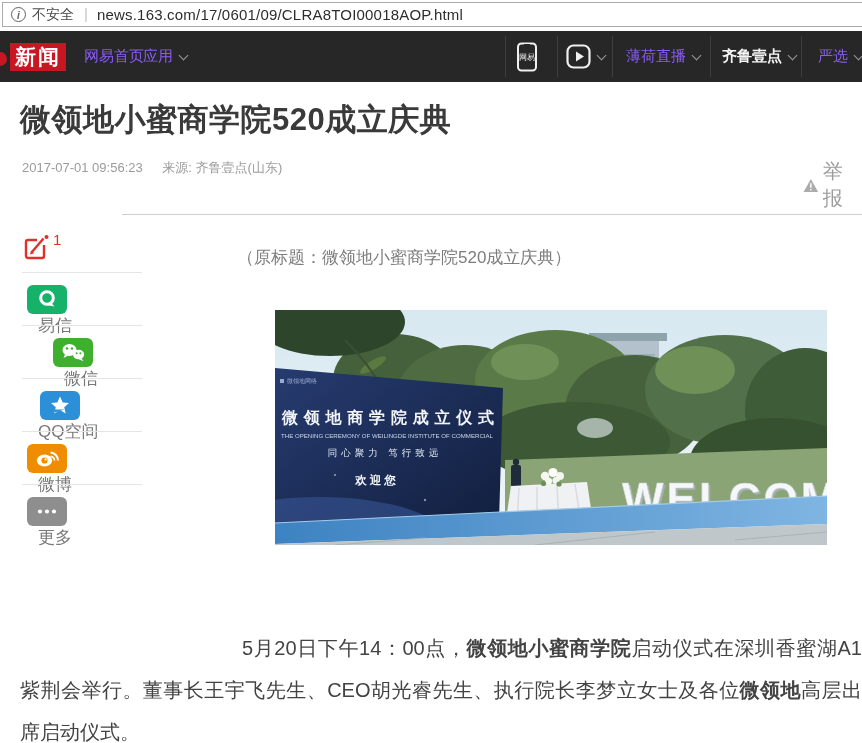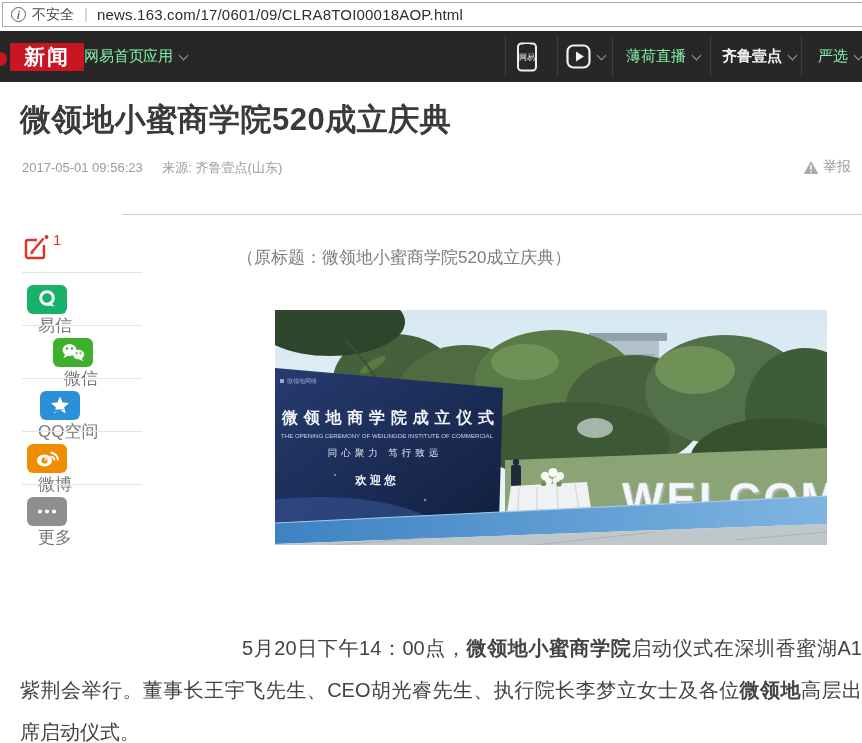--- a/index.html
+++ b/index.html
@@ -13,33 +13,33 @@
   .info-ic{width:15px;height:15px;border:1.5px solid #5f5f5f;border-radius:50%;margin-left:8px;
            color:#5f5f5f;font-size:10px;font-weight:bold;line-height:15px;text-align:center;
            box-sizing:border-box;flex:none;font-style:italic;}
   .sec-label{color:#4a4a4a;font-size:14px;margin-left:6px;}
   .url-sep{color:#c4c4c4;font-size:15px;margin:0 9px 2px 10px;}
   .url-text{color:#2d2d2d;font-size:15px;letter-spacing:.2px;}
 
   
   .site-header{position:absolute;left:0;top:31px;width:862px;height:51px;background:#272727;}
   .red-arc{position:absolute;left:-7px;top:21px;width:14px;height:14px;border-radius:50%;background:#c81623;}
-  .news-logo{position:absolute;left:10px;top:12px;width:74px;height:28px;background:#c81623;color:#fff;
+  .news-logo{position:absolute;left:10px;top:12px;width:56px;height:28px;background:#c81623;color:#fff;
              font-size:21px;font-weight:bold;text-align:center;line-height:28px;letter-spacing:2px;cursor:pointer;}
-  .hnav{position:absolute;top:0;height:51px;display:flex;align-items:center;color:#86efac;font-size:15px;cursor:pointer;}
+  .hnav{position:absolute;top:0;height:51px;display:flex;align-items:center;color:#8b5cf6;font-size:15px;cursor:pointer;}
   .hnav.bold{font-weight:bold;color:#f5f5f5;}
   .chev{display:inline-block;width:6px;height:6px;border-right:1.5px solid #9a9a9a;border-bottom:1.5px solid #9a9a9a;
         transform:rotate(45deg);margin-left:7px;margin-top:-3px;}
   .vdiv{position:absolute;top:5px;height:41px;width:1px;background:#3e3e3e;}
 
   
   .art-title{position:absolute;left:20px;top:99px;font-size:31px;font-weight:bold;color:#3a3a3a;letter-spacing:.5px;}
   .meta-row{position:absolute;left:22px;top:159px;font-size:13px;color:#9b9b9b;}
   .meta-row .src{margin-left:16px;text-align:center;}
-  .report{position:absolute;left:803px;top:158px;display:flex;align-items:center;color:#9b9b9b;font-size:14px;cursor:pointer;}
+  .report{position:absolute;left:803px;top:158px;display:flex;align-items:center;color:#9b9b9b;font-size:20px;cursor:pointer;}
   .report svg{margin-right:4px;}
   .head-hr{position:absolute;left:122px;top:214px;width:740px;height:0;border-top:1px solid #cfcfcf;}
 
   
   .share{position:absolute;left:20px;top:228px;width:125px;}
   .cmt{position:absolute;left:2px;top:5px;display:flex;cursor:pointer;}
   .cmt-count{color:#e03028;font-size:15px;margin-left:3px;margin-top:-2px;}
   .s-divider{position:absolute;left:2px;width:120px;height:0;border-top:1px solid #e4e4e4;}
   .s-row{position:absolute;left:2px;display:flex;align-items:center;cursor:pointer;flex-direction:column;}
   .s-ic{width:40px;height:29px;border-radius:6px;flex:none;display:flex;align-items:center;justify-content:center;}
@@ -111,21 +111,21 @@
     <div class="vdiv" style="left:801px;"></div>
     <div class="hnav" style="left:818px;">
       <span>严选</span>
       <span class="chev"></span>
     </div>
   </div>
 
   <h1 class="art-title" style="margin:0;">微领地小蜜商学院520成立庆典</h1>
 
   <div class="meta-row">
-    <span>2017-05-01 09:56:23</span>
+    <span>2017-07-01 09:56:23</span>
     <span class="src">来源: 齐鲁壹点(山东)</span>
   </div>
 
   <div class="report">
     <svg width="16" height="15" viewBox="0 0 16 15">
       <polygon points="8,1 15.4,14 0.6,14" fill="#ababab"></polygon>
       <rect x="7.25" y="5.2" width="1.5" height="4.6" fill="#fff"></rect>
       <rect x="7.25" y="11" width="1.5" height="1.5" fill="#fff"></rect>
     </svg>
     <span>举报</span>

